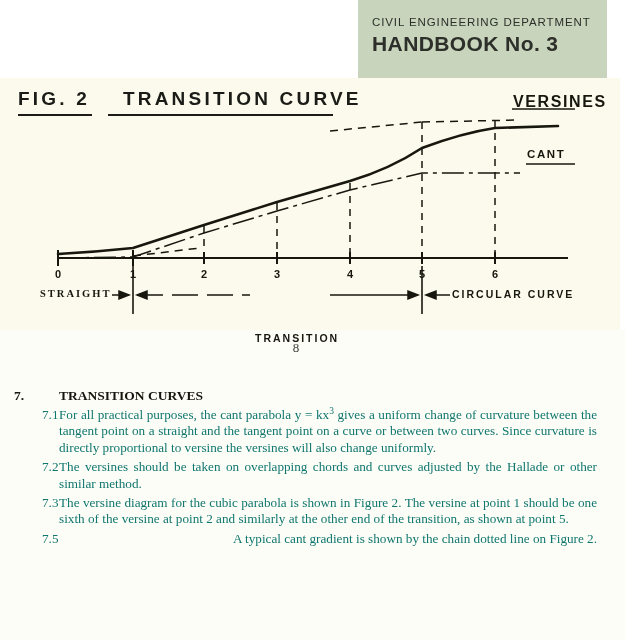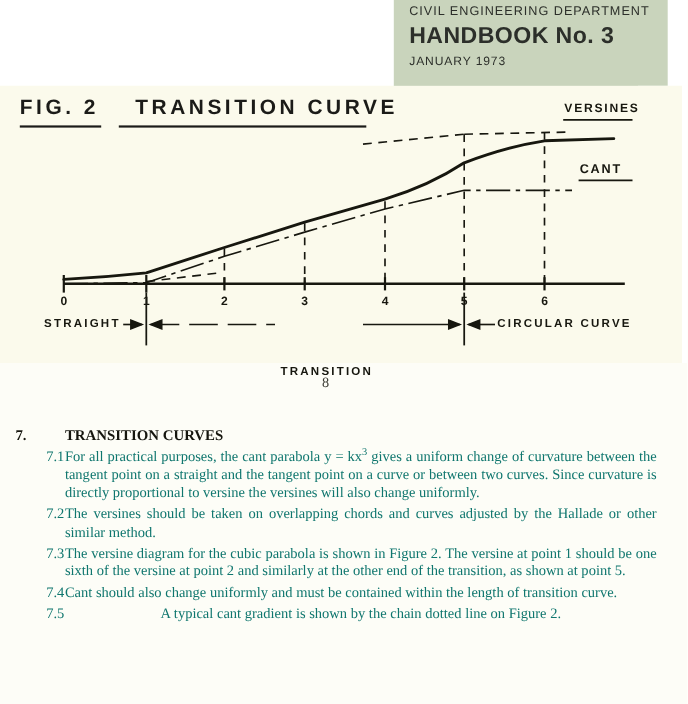--- a/index.html
+++ b/index.html
@@ -24,21 +24,21 @@
     background: #ffffff;
   }
 
   
   .header-block {
     position: absolute;
     left: 358px; top: 0;
     width: 249px; height: 82px;
     background: #c9d4bc;
     box-sizing: border-box;
-    padding: 5px 0 0 14px;
+    padding: 16px 0 0 14px;
     font-family: "Liberation Sans", sans-serif;
     color: #2c2f2a;
   }
   .header-dept {
     font-size: 11.5px;
     letter-spacing: 0.9px;
     font-weight: 400;
     white-space: nowrap;
   }
   .header-title {
@@ -98,21 +98,21 @@
 
   .chart-label {
     position: absolute;
     font-family: "Liberation Sans", sans-serif;
     font-weight: bold;
     color: #17170f;
     white-space: nowrap;
   }
   .lbl-versines {
     left: 513px; top: 15px;
-    font-size: 11px;
+    font-size: 16px;
     letter-spacing: 1.6px;
   }
   .lbl-cant {
     left: 527px; top: 70px;
     font-size: 11.5px;
     letter-spacing: 1.6px;
     text-align: right;
   }
   .tick-label {
     position: absolute;
@@ -175,34 +175,33 @@
     width: 45px;
     flex: none;
     padding-left: 28px;
     box-sizing: border-box;
   }
   .para .txt {
     flex: 1;
     text-align: justify;
     text-justify: inter-word;
   }
-  .para .txt.nojust { text-align: center; }
+  .para .txt.nojust { text-align: right; }
   sup { font-size: 0.72em; vertical-align: super; line-height: 0; }
 </style>
 </head>
 <body>
 
 <div id="page">
 
   <div class="top-strip"></div>
 
   <div class="header-block">
     <div class="header-dept">CIVIL ENGINEERING DEPARTMENT</div>
     <div class="header-title">HANDBOOK No. 3</div>
-    <div class="header-date">JANUARY 1973</div>
   </div>
 
   <div class="figure-side"></div>
   <div class="figure-panel">
 
     <div class="fig-title">
       <span>FIG. 2</span>
       <span style="display:inline-block;width:16px"></span>
       <span>TRANSITION   CURVE</span>
     </div>
@@ -273,21 +272,21 @@
     <div class="chart-label lbl-cant">CANT</div>
 
     <div class="tick-label" style="left:48px;  top:190px;">0</div>
     <div class="tick-label" style="left:123px; top:190px;">1</div>
     <div class="tick-label" style="left:194px; top:190px;">2</div>
     <div class="tick-label" style="left:267px; top:190px;">3</div>
     <div class="tick-label" style="left:340px; top:190px;">4</div>
     <div class="tick-label" style="left:412px; top:190px;">5</div>
     <div class="tick-label" style="left:485px; top:190px;">6</div>
 
-    <div class="zone-label" style="left:40px;  top:210px;">STRAIGHT</div>
+    <div class="zone-label" style="left:40px;  top:210px;font-family:Liberation Serif, serif;">STRAIGHT</div>
     <div class="zone-label" style="left:255px; top:210px;margin-top:44px;">TRANSITION</div>
     <div class="zone-label" style="left:452px; top:210px;">CIRCULAR CURVE</div>
   </div>
 
   <div class="page-number">8</div>
 
   <div class="body-wrap">
 
     <div class="sec-head">
       <span class="num">7.</span>
@@ -302,24 +301,20 @@
     <div class="para">
       <span class="num">7.2</span>
       <span class="txt">The versines should be taken on overlapping chords and curves adjusted by the Hallade or other similar method.</span>
     </div>
 
     <div class="para">
       <span class="num">7.3</span>
       <span class="txt">The versine diagram for the cubic parabola is shown in Figure 2. The versine at point 1 should be one sixth of the versine at point 2 and similarly at the other end of the transition, as shown at point 5.</span>
     </div>
 
-    <div class="para">
-      <span class="num">7.4</span>
-      <span class="txt">Cant should also change uniformly and must be contained within the length of transition curve.</span>
-    </div>
 
     <div class="para">
       <span class="num">7.5</span>
       <span class="txt nojust">A typical cant gradient is shown by the chain dotted line on Figure 2.</span>
     </div>
 
   </div>
 </div>
 
 </body></html>

